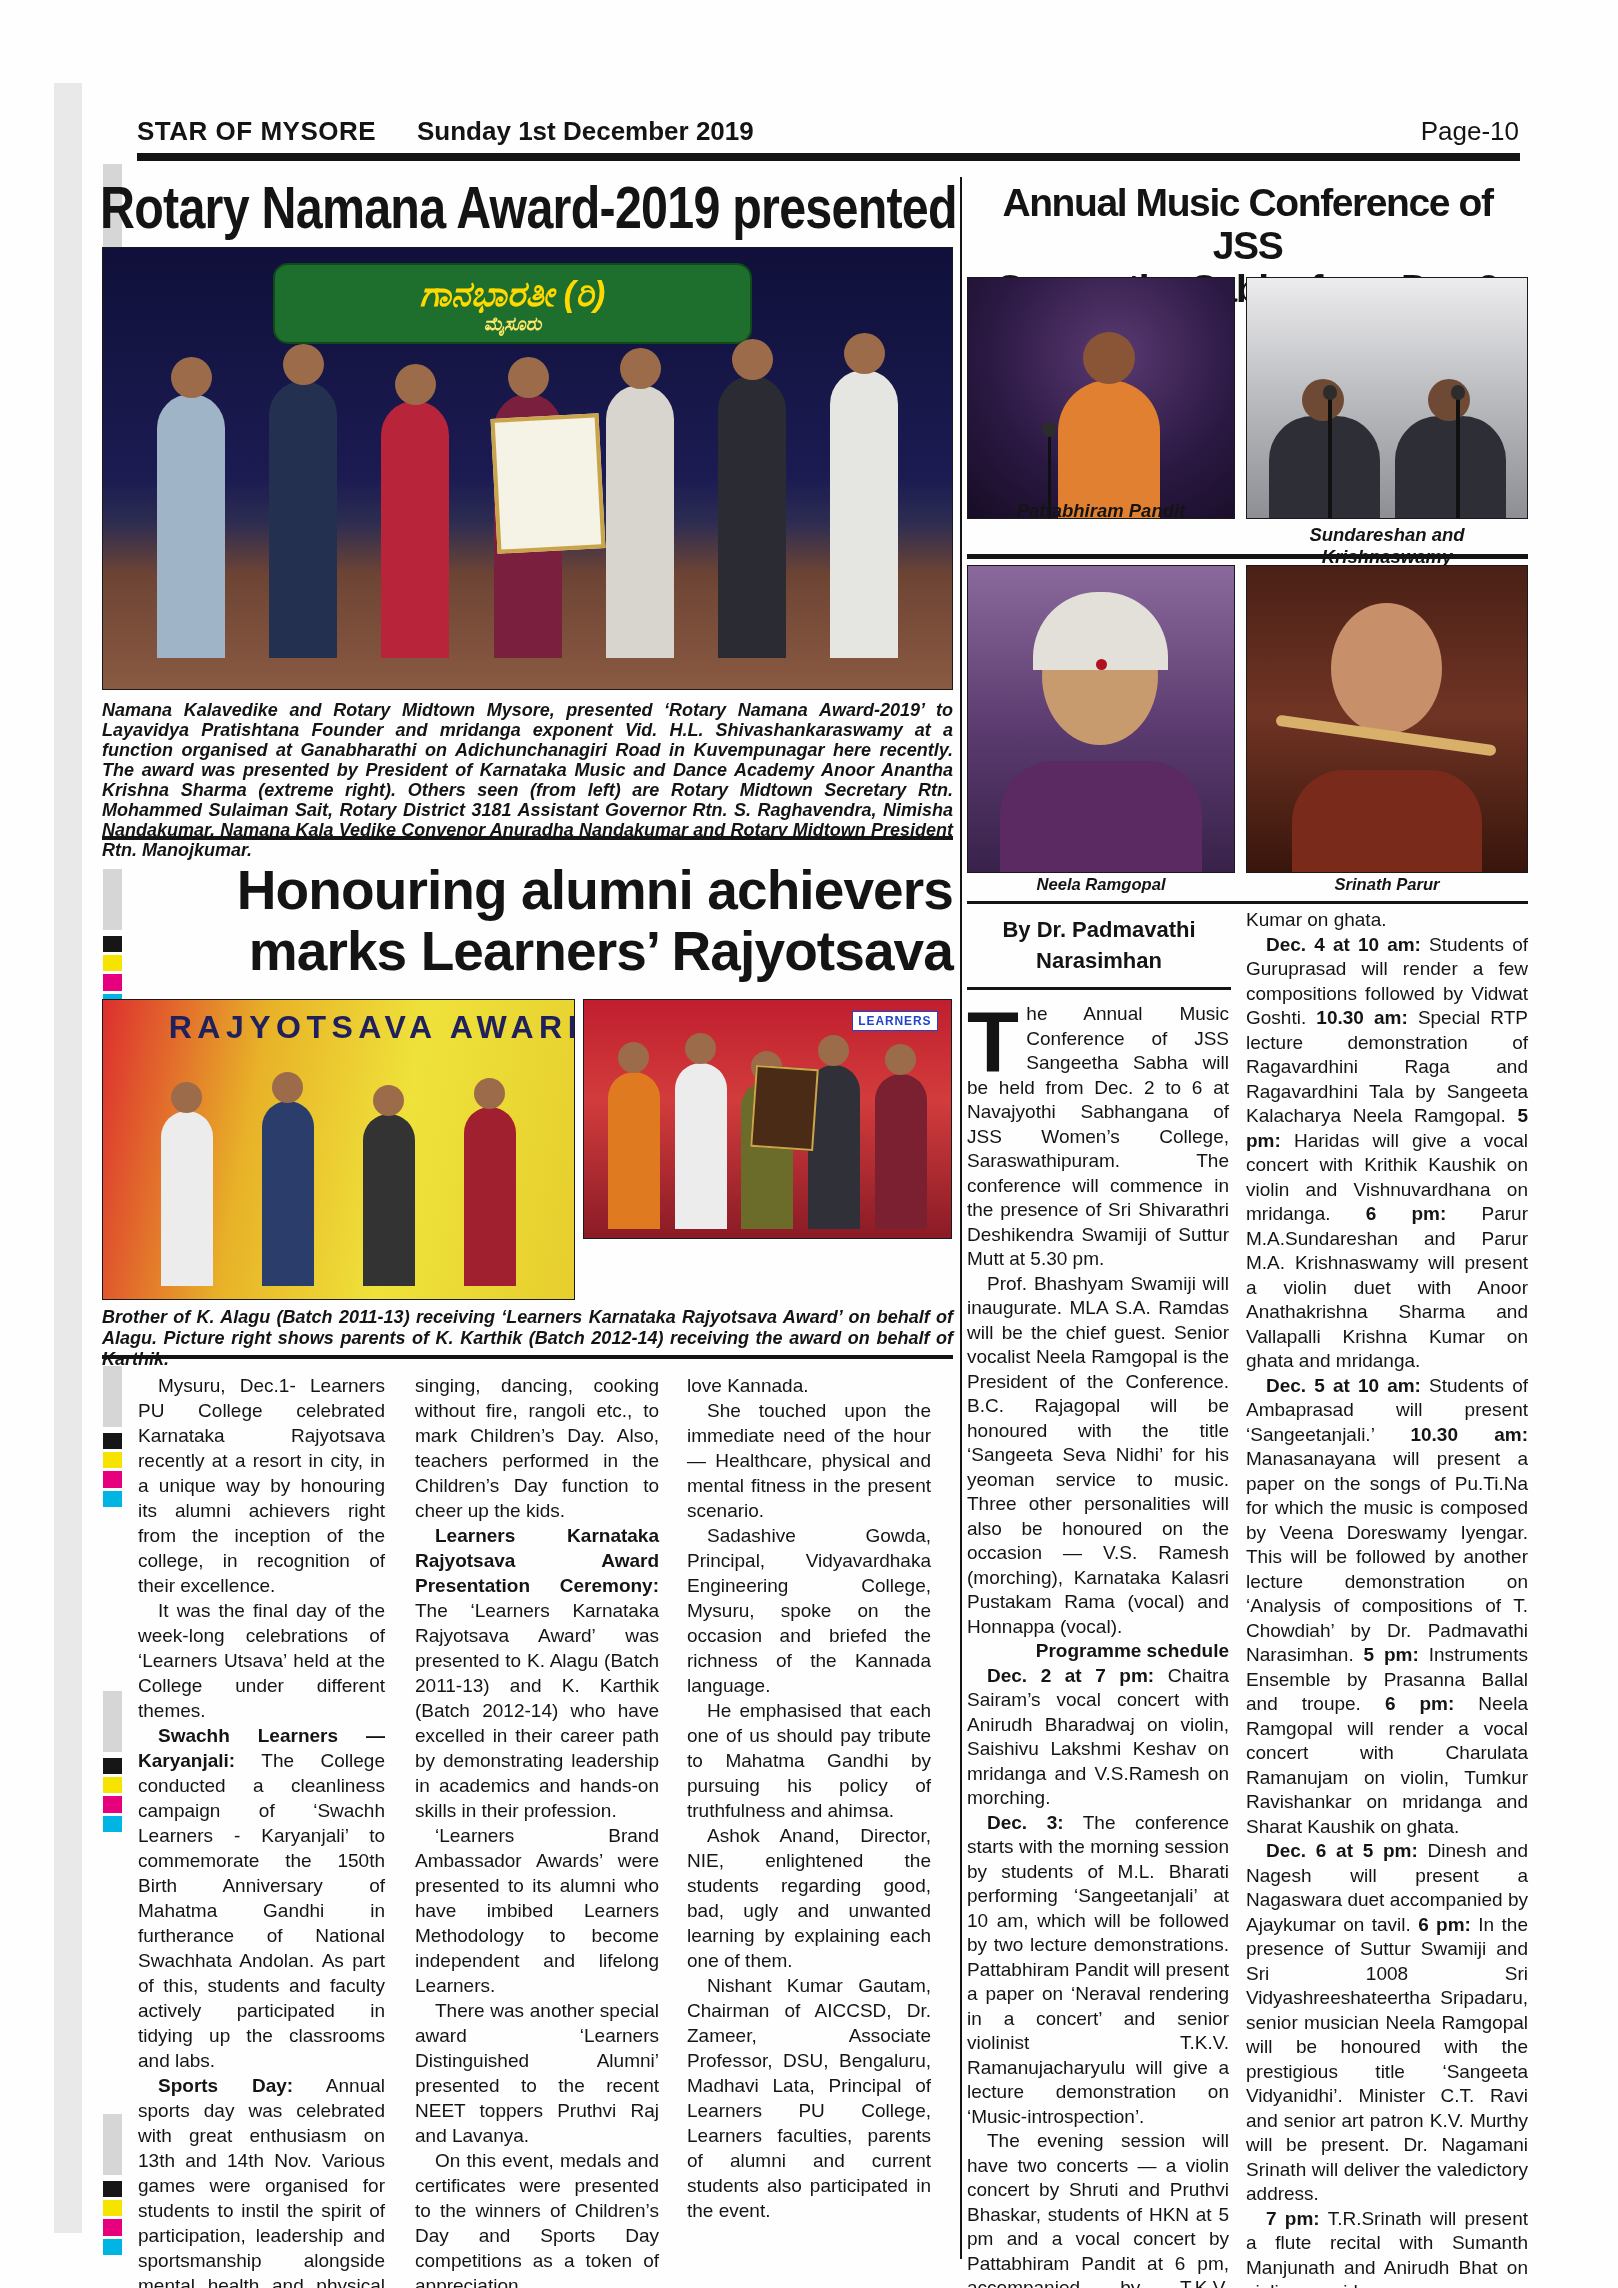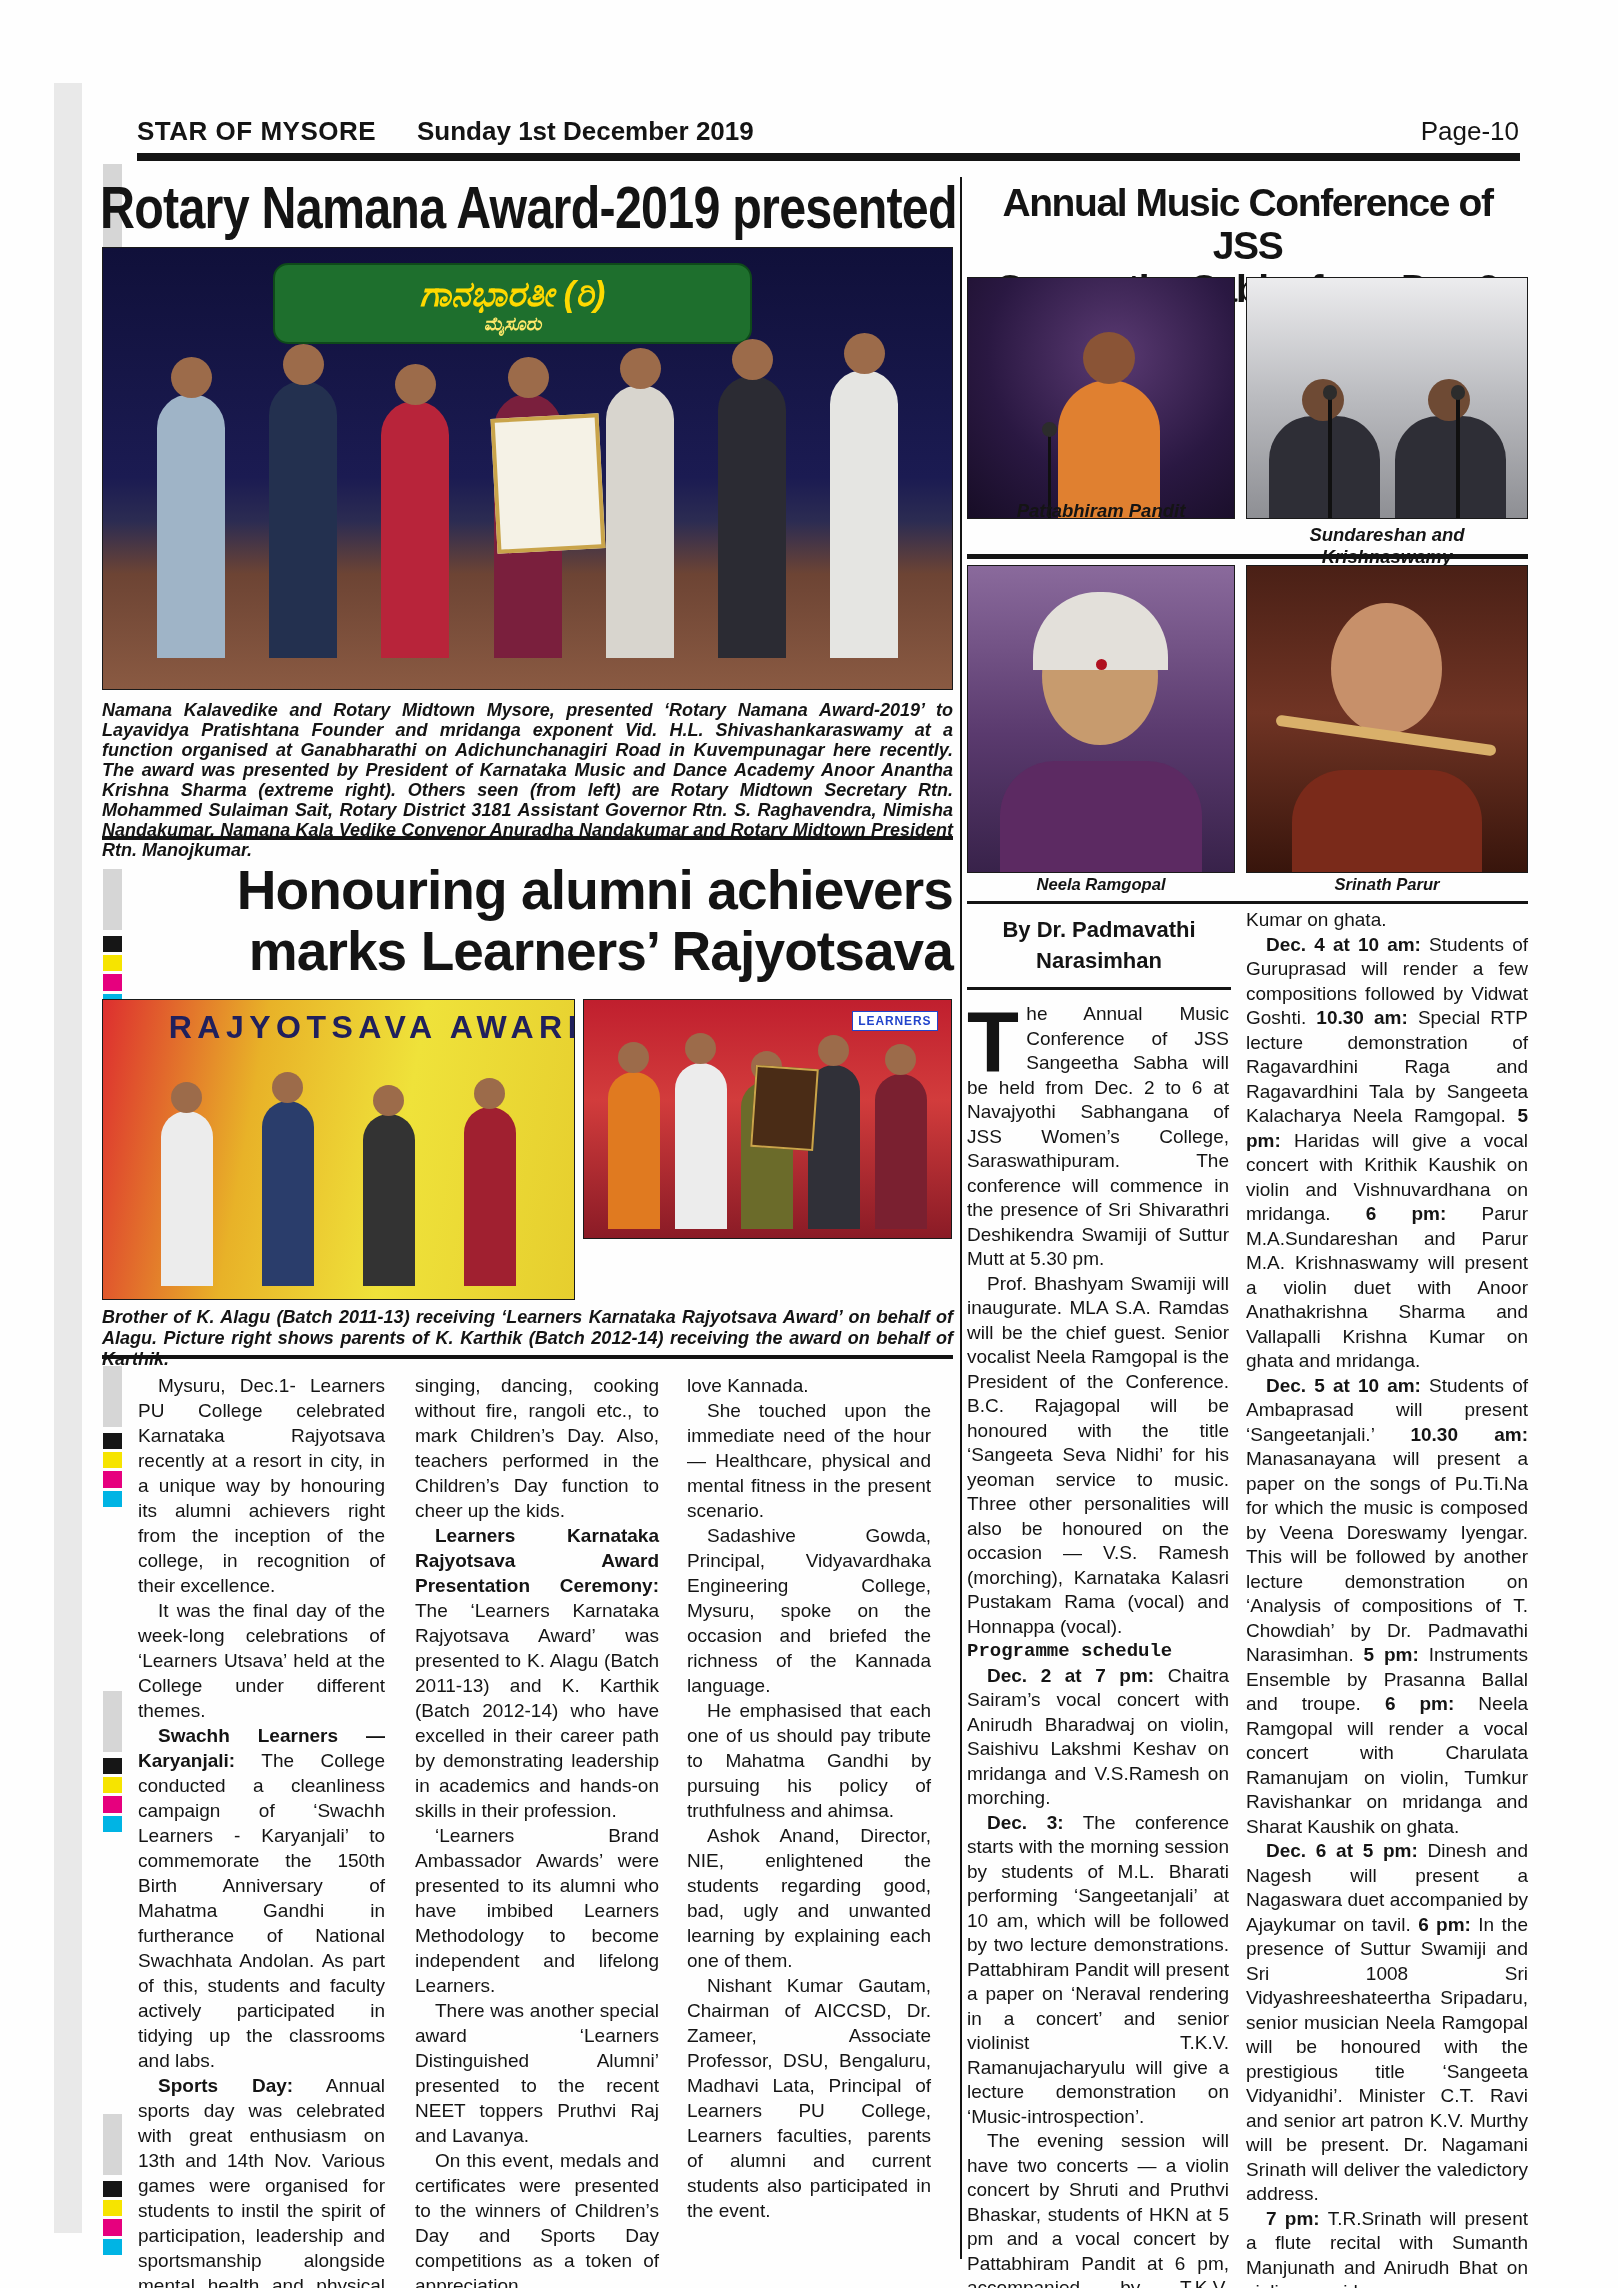--- a/index.html
+++ b/index.html
@@ -74,21 +74,21 @@
   .body-s{position:absolute;left:16%;bottom:0;width:68%;height:102px;border-radius:52px 52px 0 0;background:#7a2a1a;}
   
   .cap{position:absolute;font-weight:bold;font-style:italic;text-align:justify;}
   .cap-rotary{left:102px;top:700px;width:851px;font-size:18px;line-height:20px;}
   .cap-learn{left:102px;top:1307px;width:851px;font-size:18px;line-height:21px;}
   .cap-s{position:absolute;font-weight:bold;font-style:italic;text-align:center;font-size:18.5px;}
   
   .col{position:absolute;font-size:19px;line-height:25px;text-align:justify;}
   .col p{margin:0;}
   .col p.ind{text-indent:20px;}
-  .col p.ctr{text-align:left;font-weight:bold;text-indent:0;font-family:Liberation Mono, monospace;}
+  .col p.ctr{text-align:right;font-weight:bold;text-indent:0;}
   .jss-col{line-height:24.5px;}
   .dropcap{float:left;font-weight:bold;font-size:85px;line-height:68px;padding:5.5px 7.4px 0 0;}
   .byline{position:absolute;left:967px;top:914px;width:264px;text-align:center;font-weight:bold;
           font-size:22px;line-height:31px;border-bottom:3.7px solid #141414;padding-bottom:11px;}
   .vrule{position:absolute;background:#141414;}
 </style>
 </head>
 <body>
 
 <div class="page">

